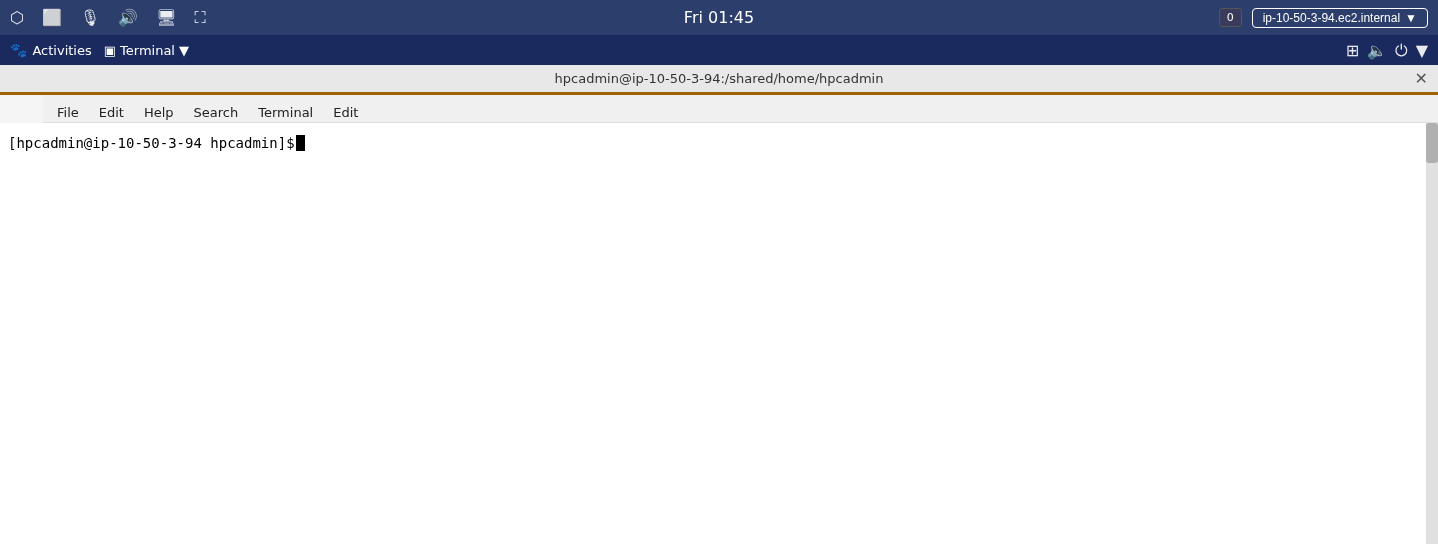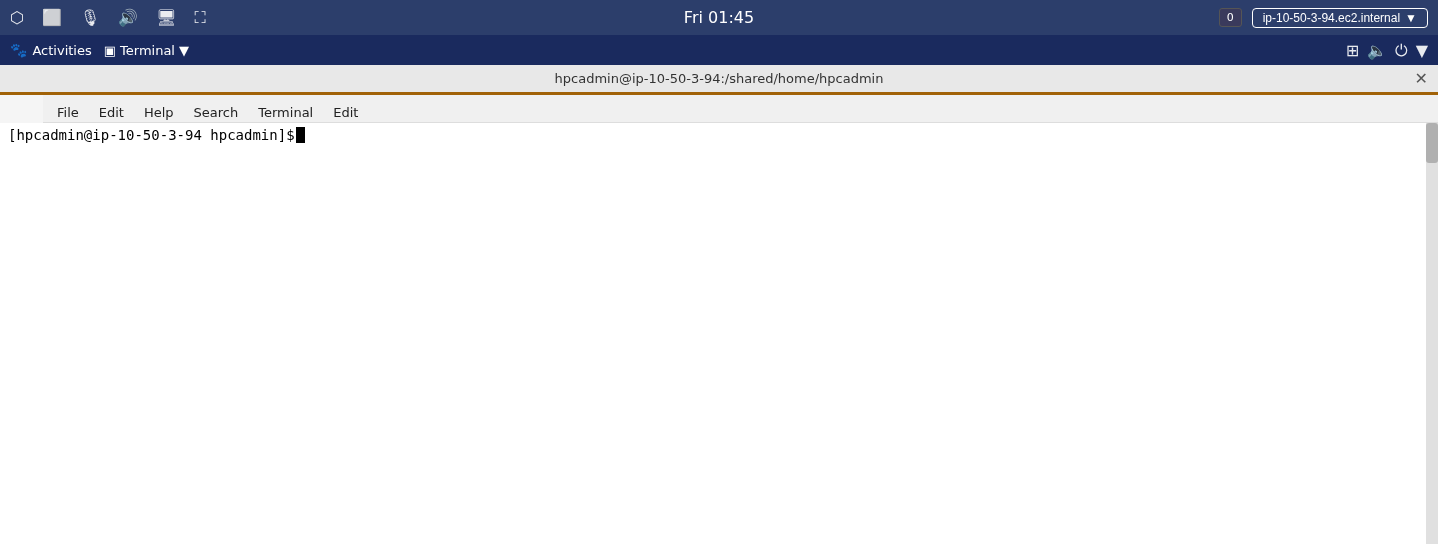--- a/index.html
+++ b/index.html
@@ -136,21 +136,21 @@
       margin-left: 43px;
     }
     .menu-item {
       padding: 2px 8px;
       cursor: pointer;
       border-radius: 3px;
     }
     .terminal-body {
       flex: 1;
       background: white;
-      padding: 4px 8px;
+      padding: 12px 8px;
       font-family: 'DejaVu Sans Mono', 'Courier New', monospace;
       font-size: 14px;
       color: #000;
       position: relative;
       overflow: hidden;
     }
     .terminal-prompt {
       display: flex;
       align-items: center;
     }

